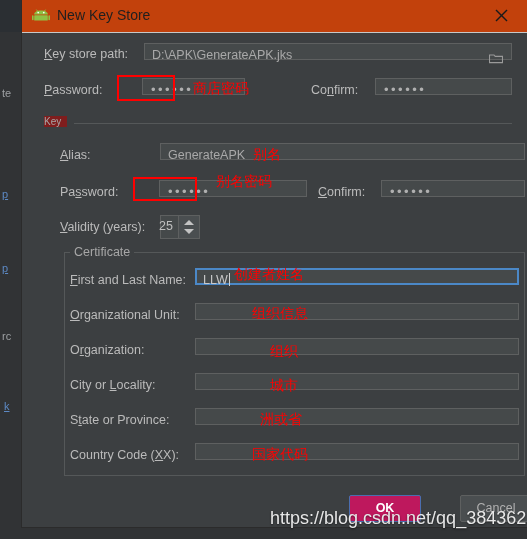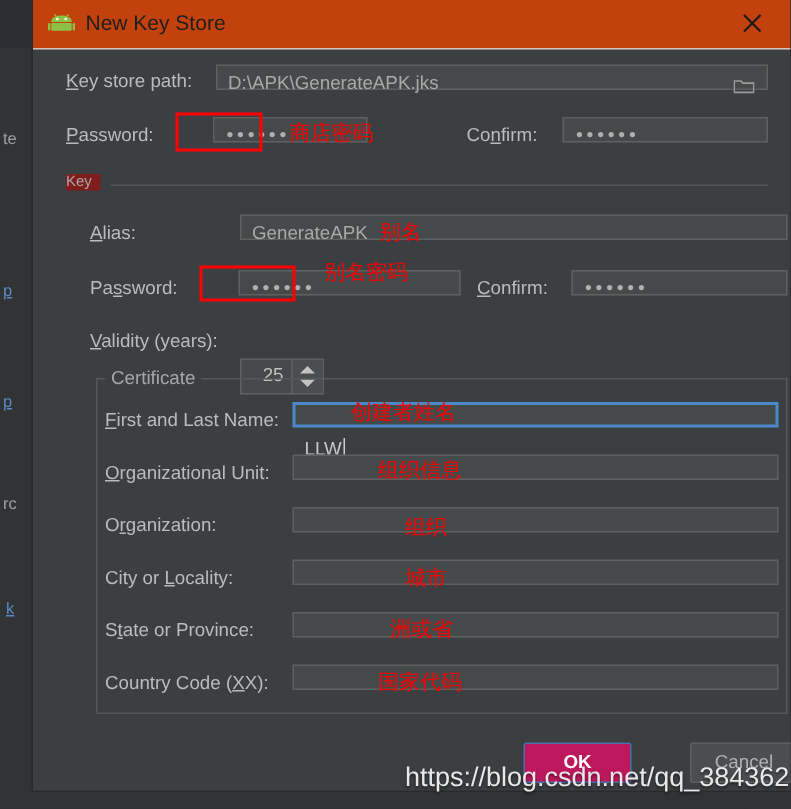--- a/index.html
+++ b/index.html
@@ -140,21 +140,21 @@
     left: 7px; top: 4px;
     font-size: 12.5px;
     color: #a9a9a9;
     font-family: "Liberation Sans", sans-serif;
     white-space: nowrap;
   }
   .field.focused {
     border: 2px solid #4b88c7;
     background: #45494a;
   }
-  .field.focused .val { left: 6px; top: 3px; color: #c8c8c8; margin-top: 19px; }
+  .field.focused .val { left: 6px; top: 3px; color: #c8c8c8; }
 
   .dots {
     position: absolute;
     left: 8px; top: 0;
     height: 22px;
     line-height: 22px;
     letter-spacing: 2.5px;
     font-size: 13px;
     color: #b0b0b0;
     font-family: "Liberation Sans", sans-serif;
@@ -383,21 +383,21 @@
   <span class="lbl" style="left:38px; top:185px;">Pa<u>s</u>sword:</span>
   <div class="field" style="left:137px; top:180px; width:148px;">
     <span class="dots">••••••</span>
   </div>
   <span class="lbl" style="left:296px; top:185px;"><u>C</u>onfirm:</span>
   <div class="field" style="left:359px; top:180px; width:144px;">
     <span class="dots">••••••</span>
   </div>
 
   <span class="lbl" style="left:38px; top:220px;"><u>V</u>alidity (years):</span>
-  <div class="spinner" style="left:138px; top:215px; width:56px;margin-top:24px;">
+  <div class="spinner" style="left:138px; top:215px; width:40px;">
     <span class="sval">25</span>
     <span class="btns">
       <span class="arw up"></span>
       <span class="arw dn"></span>
     </span>
   </div>
 
   <div class="group-box" style="left:42px; top:252px; width:461px; height:224px;"></div>
   <span class="group-box-title" style="left:48px; top:245px;text-align:right;">Certificate</span>
 

